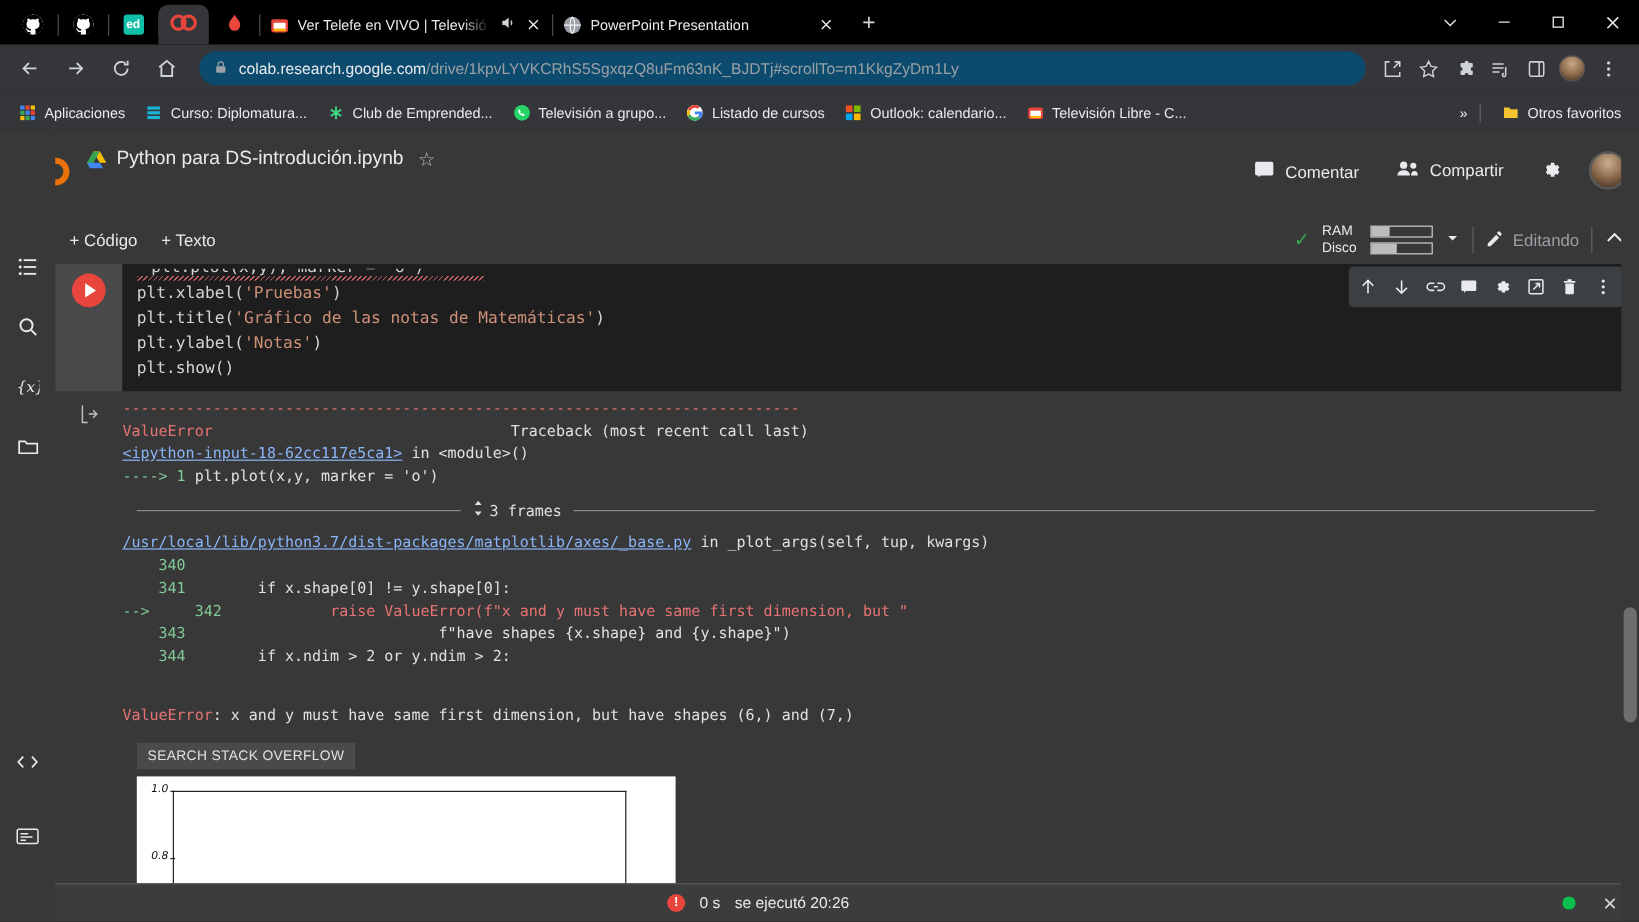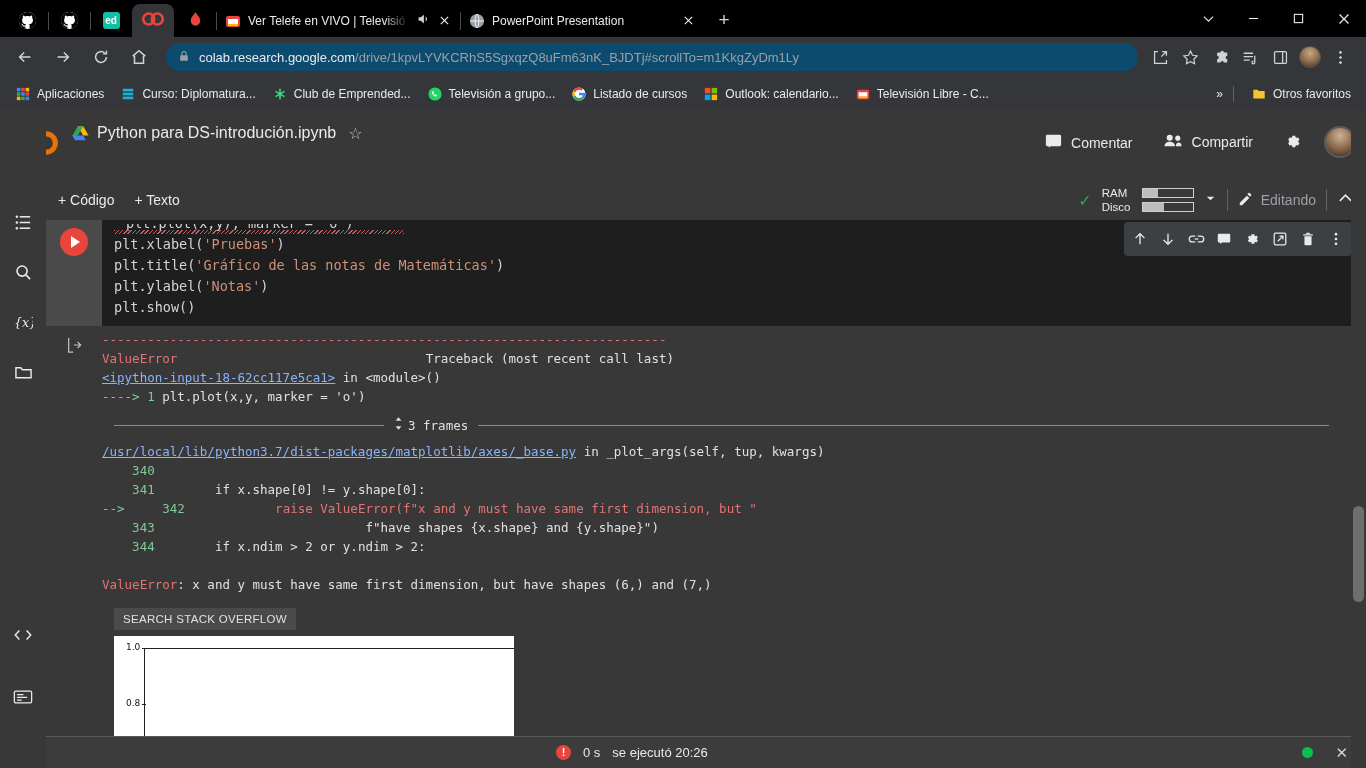--- a/index.html
+++ b/index.html
@@ -168,21 +168,21 @@
   .frames-divider { display: flex; align-items: center; gap: 10px; margin: 10px 0 8px 12px; width: 1215px; }
   .frames-divider .fline { height: 1px; background: #8a8a8a; }
   .fline.left { width: 270px; }
   .fline.right { flex: 1; }
   .frames-label { color: #e0e0e0; font-size: 12.5px; display: flex; align-items: center; gap: 5px;
                   font-family: "DejaVu Sans Mono", monospace; }
 
   .so-btn { display: inline-block; background: #4a4a4a; color: #e0e0e0; font-size: 11.5px;
             letter-spacing: .3px; padding: 5px 9px; margin: 14px 0 0 12px; }
 
-  .figure { background: #ffffff; margin: 6px 0 0 12px; width: 400px; height: 105px; position: relative; overflow: hidden; }
+  .figure { background: #ffffff; margin: 6px 0 0 12px; width: 449px; height: 105px; position: relative; overflow: hidden; font-style: italic; }
   .fig-axes { position: absolute; left: 30px; top: 12px; width: 378px; height: 200px;
               border-left: 1.2px solid #222; border-top: 1.2px solid #222; border-right: 1.2px solid #222; }
   .fig-tick { position: absolute; left: 12px; font-family: "DejaVu Sans", sans-serif; font-size: 9px; color: #111; }
   .fig-tickmark { position: absolute; left: 28px; width: 4px; height: 1px; background: #222; }
 
   
   .vscroll { position: absolute; right: 0; top: 0; bottom: 0; width: 15px; background: #383838; z-index: 4; }
   .vscroll .thumb { position: absolute; right: 2px; width: 11px; background: #6e6e6e; border-radius: 6px; }
 
   
@@ -725,21 +725,21 @@
           </div>
 
           <pre class="traceback"><span class="tb-link">/usr/local/lib/python3.7/dist-packages/matplotlib/axes/_base.py</span><span class="tb-plain"> in _plot_args(self, tup, kwargs)</span></pre>
 
           <pre class="traceback"><span class="tb-lineno">    340</span></pre>
           <pre class="traceback"><span class="tb-lineno">    341</span><span class="tb-plain">        if x.shape[0] != y.shape[0]:</span></pre>
           <pre class="traceback"><span class="tb-green">--&gt; </span><span class="tb-lineno">    342</span><span class="tb-red">            raise ValueError(f"x and y must have same first dimension, but "</span></pre>
           <pre class="traceback"><span class="tb-lineno">    343</span><span class="tb-plain">                            f"have shapes {x.shape} and {y.shape}")</span></pre>
           <pre class="traceback"><span class="tb-lineno">    344</span><span class="tb-plain">        if x.ndim &gt; 2 or y.ndim &gt; 2:</span></pre>
 
-          <pre class="traceback" style="margin-top:19px"><span class="tb-red">ValueError</span><span class="tb-plain">: x and y must have same first dimension, but have shapes (6,) and (7,)</span></pre>
+          <pre class="traceback" style="margin-top:30px"><span class="tb-red">ValueError</span><span class="tb-plain">: x and y must have same first dimension, but have shapes (6,) and (7,)</span></pre>
 
           <div class="so-btn">SEARCH STACK OVERFLOW</div>
 
           <div class="figure">
             <div class="fig-axes"></div>
             <span class="fig-tick" style="top:6px">1.0</span>
             <span class="fig-tickmark" style="top:12px"></span>
             <span class="fig-tick" style="top:62px">0.8</span>
             <span class="fig-tickmark" style="top:68px"></span>
           </div>

